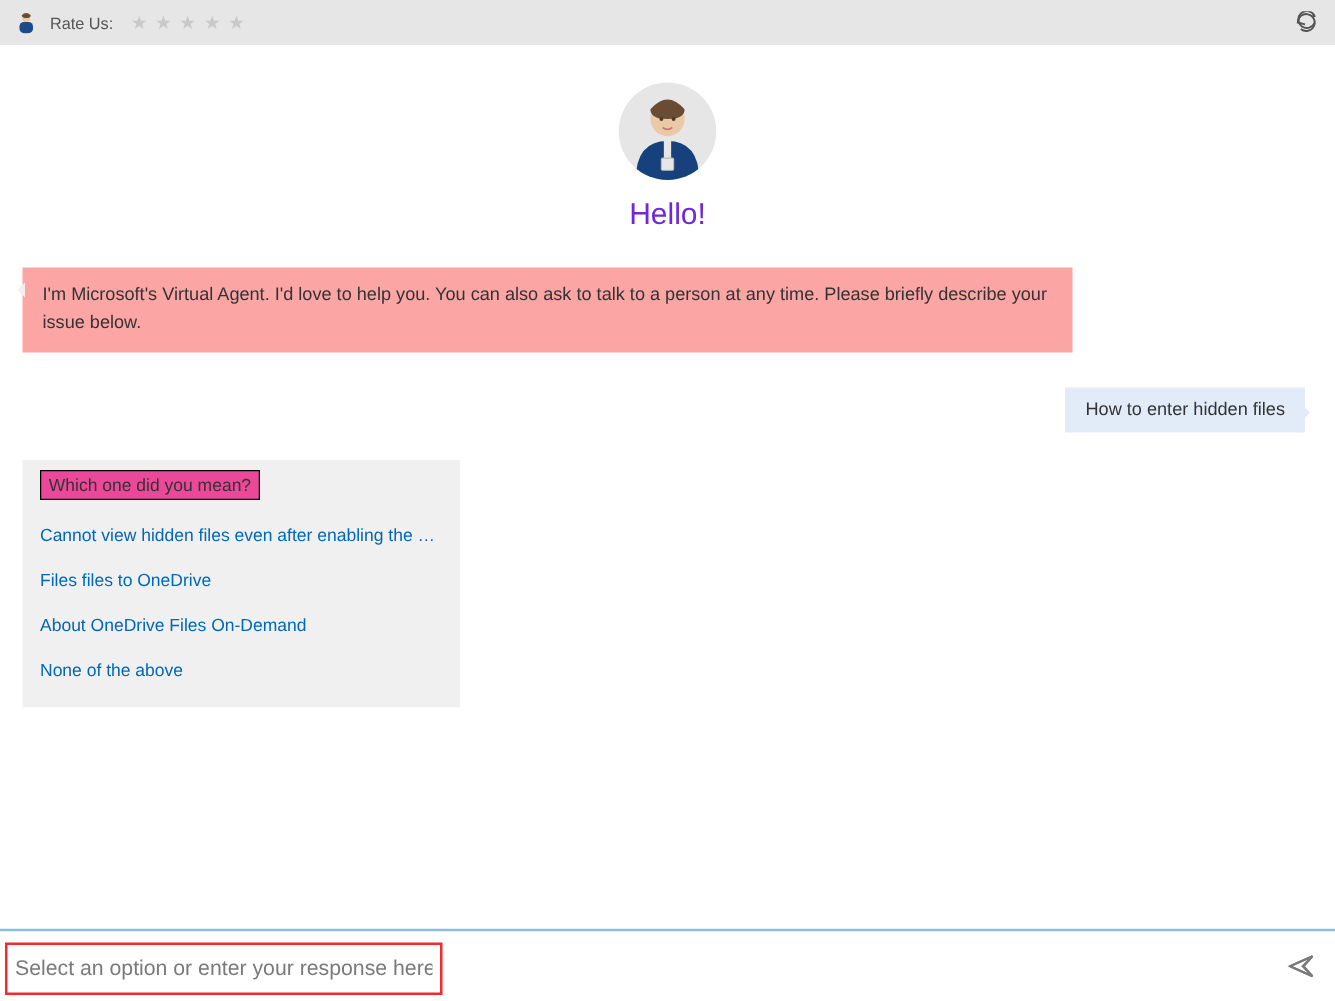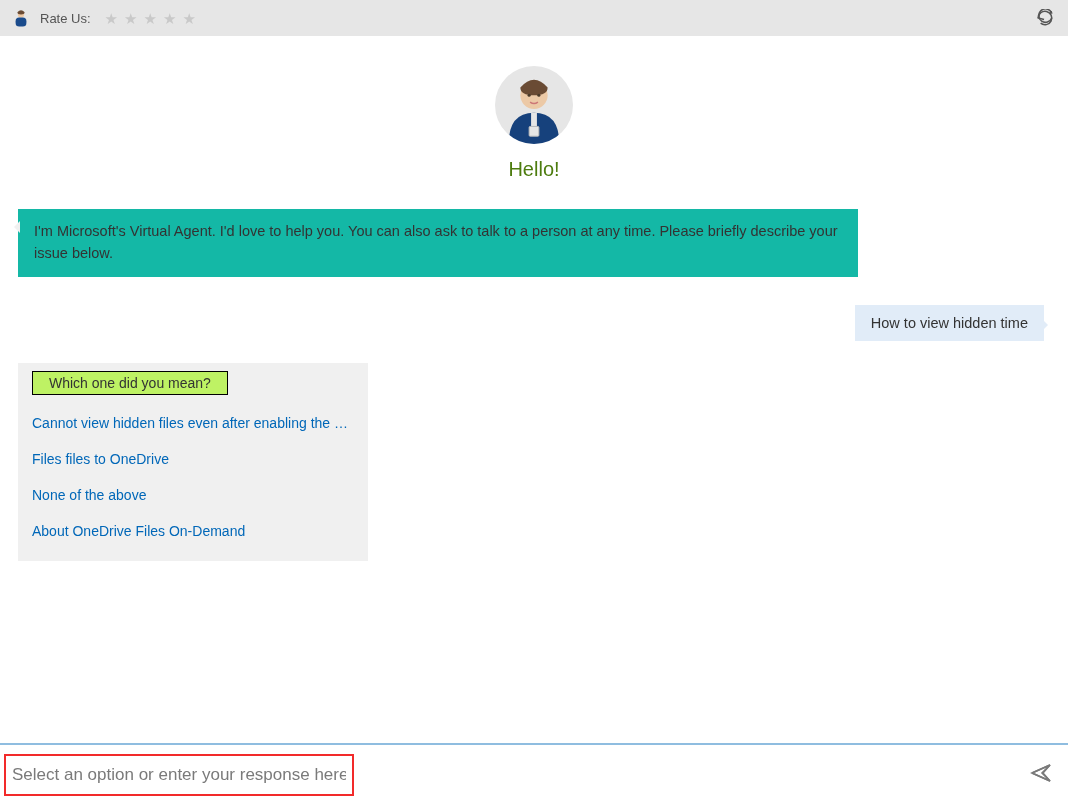--- a/index.html
+++ b/index.html
@@ -43,27 +43,27 @@
       gap: 22px;
       overflow-y: auto;
     }
 
     .intro { display: flex; flex-direction: column; align-items: center; gap: 14px; margin-bottom: 6px; }
     .avatar-circle {
       width: 78px; height: 78px; border-radius: 50%;
       background: #e6e6e6; display: flex; align-items: flex-end; justify-content: center;
       overflow: hidden;
     }
-    .greeting { font-size: 20px; color: #4d7c0f; }
+    .greeting { font-size: 24px; color: #6d28d9; }
 
     
     .agent-msg {
       align-self: flex-start;
       max-width: 840px;
-      background: #14b8a6;
+      background: #fca5a5;
       padding: 12px 16px;
       font-size: 14.5px;
       color: #333;
       line-height: 1.5;
       position: relative;
       margin-left: 8px;
     }
     .agent-msg::before {
       content: "";
       position: absolute;
@@ -95,25 +95,25 @@
     .options-block {
       align-self: flex-start;
       background: #f0f0f0;
       width: 350px;
       margin-left: 8px;
       padding: 8px 14px 12px 14px;
     }
     .options-prompt {
       display: inline-block;
       border: 1.5px solid #000;
-      padding: 3px 16px;
+      padding: 3px 6px;
       font-size: 14px;
       color: #333;
       margin-bottom: 10px;
-      background: #bef264;
+      background: #ec4899;
     }
     .option-link {
       display: block;
       color: #0067b8;
       font-size: 14px;
       cursor: pointer;
       padding: 10px 0;
       white-space: nowrap;
       overflow: hidden;
       text-overflow: ellipsis;
@@ -202,29 +202,29 @@
       </svg>
     </div>
     <div class="greeting">Hello!</div>
   </div>
 
   <div class="agent-msg">
     <span>I'm Microsoft's Virtual Agent. I'd love to help you. You can also ask to talk to a person at any time. Please briefly describe your issue below.</span>
   </div>
 
   <div class="user-msg">
-    <span>How to view hidden time</span>
+    <span>How to enter hidden files</span>
   </div>
 
   <div class="options-block">
     <span class="options-prompt">Which one did you mean?</span>
     <a class="option-link">Cannot view hidden files even after enabling the Show …</a>
     <a class="option-link">Files files to OneDrive</a>
+    <a class="option-link">About OneDrive Files On-Demand</a>
     <a class="option-link">None of the above</a>
-    <a class="option-link">About OneDrive Files On-Demand</a>
   </div>
 
 </div>
 
 <div class="input-bar">
   <div class="input-wrap">
     <input type="text" placeholder="Select an option or enter your response here" style="">
   </div>
   <span class="send-btn">
     <svg viewBox="0 0 24 24" width="24" height="24" fill="none" stroke="currentColor" stroke-width="1.6">

